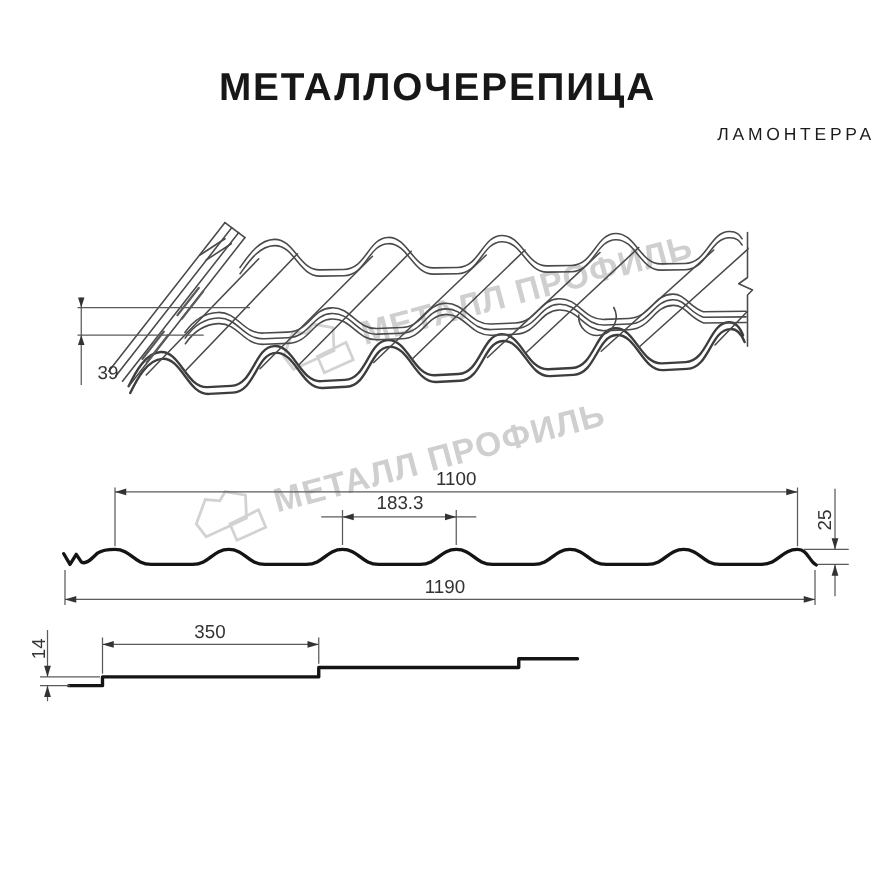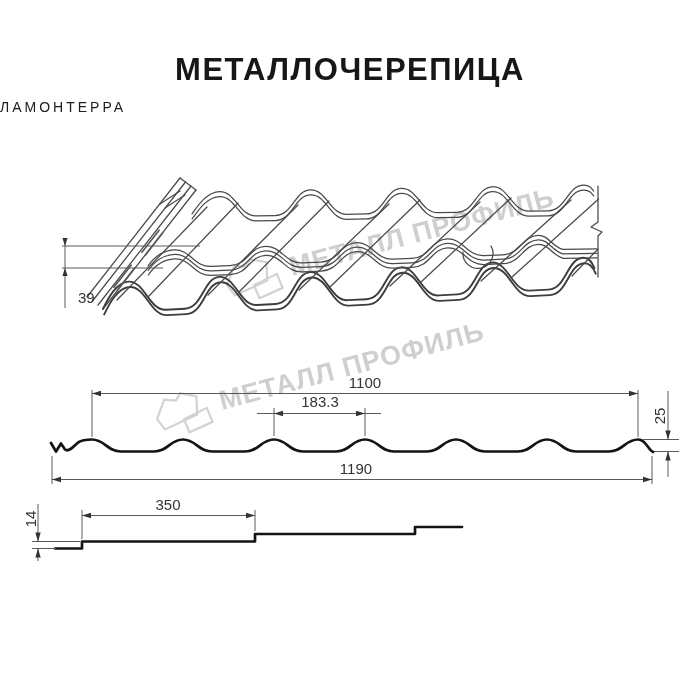--- a/index.html
+++ b/index.html
@@ -6,21 +6,21 @@
   html,body{margin:0;padding:0;background:#fff;}
   .page{
     position:relative;width:700px;height:700px;background:#ffffff;
     overflow:hidden;font-family:"Liberation Sans",sans-serif;
   }
   .title{
     position:absolute;top:52px;left:0;right:0;text-align:center;
     font-size:31px;font-weight:800;letter-spacing:1.5px;color:#171717;
   }
   .subtitle{
-    position:absolute;top:99px;left:0;right:0;text-align:left;
+    position:absolute;top:99px;left:0;right:0;text-align:right;
     font-size:14px;font-weight:500;letter-spacing:3px;color:#1c1c1c;
   }
   .watermark{
     position:absolute;display:flex;align-items:center;gap:8px;
     transform:rotate(-15deg);transform-origin:left center;
     color:#cfcfcf;font-weight:bold;font-size:27px;letter-spacing:1px;
     white-space:nowrap;z-index:1;user-select:none;
   }
   .wm-1{left:220px;top:262px;}
   .wm-2{left:150px;top:396px;}

